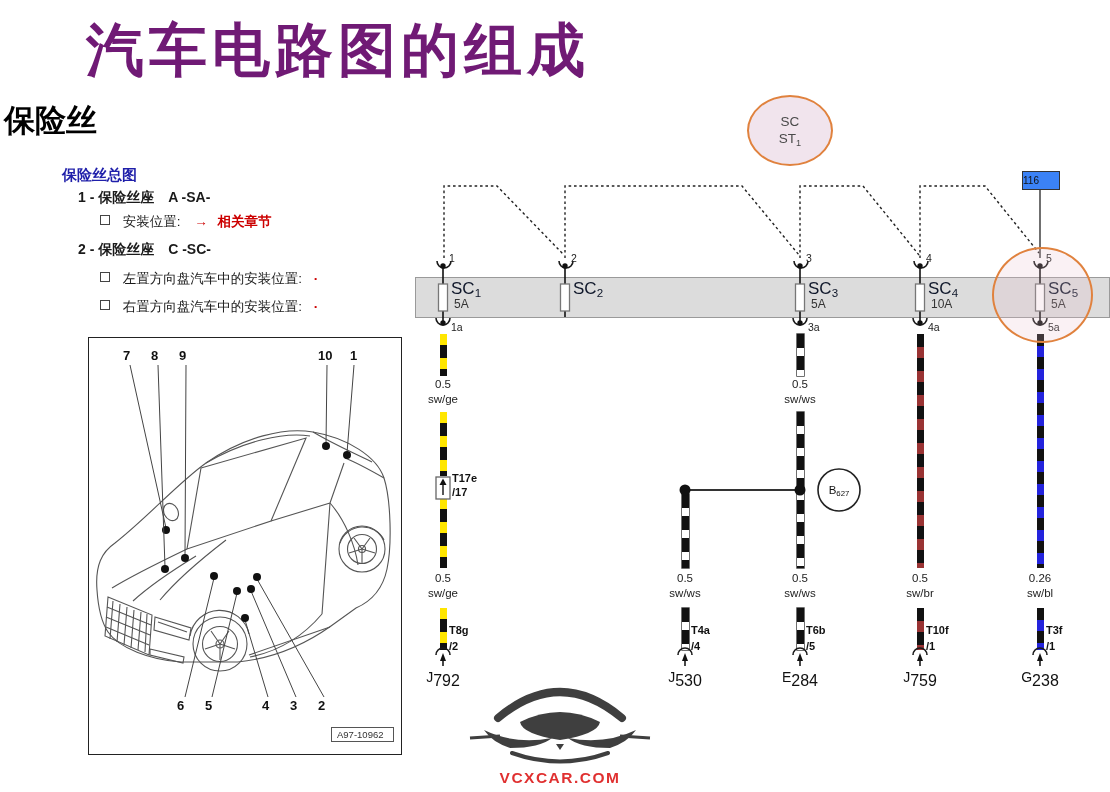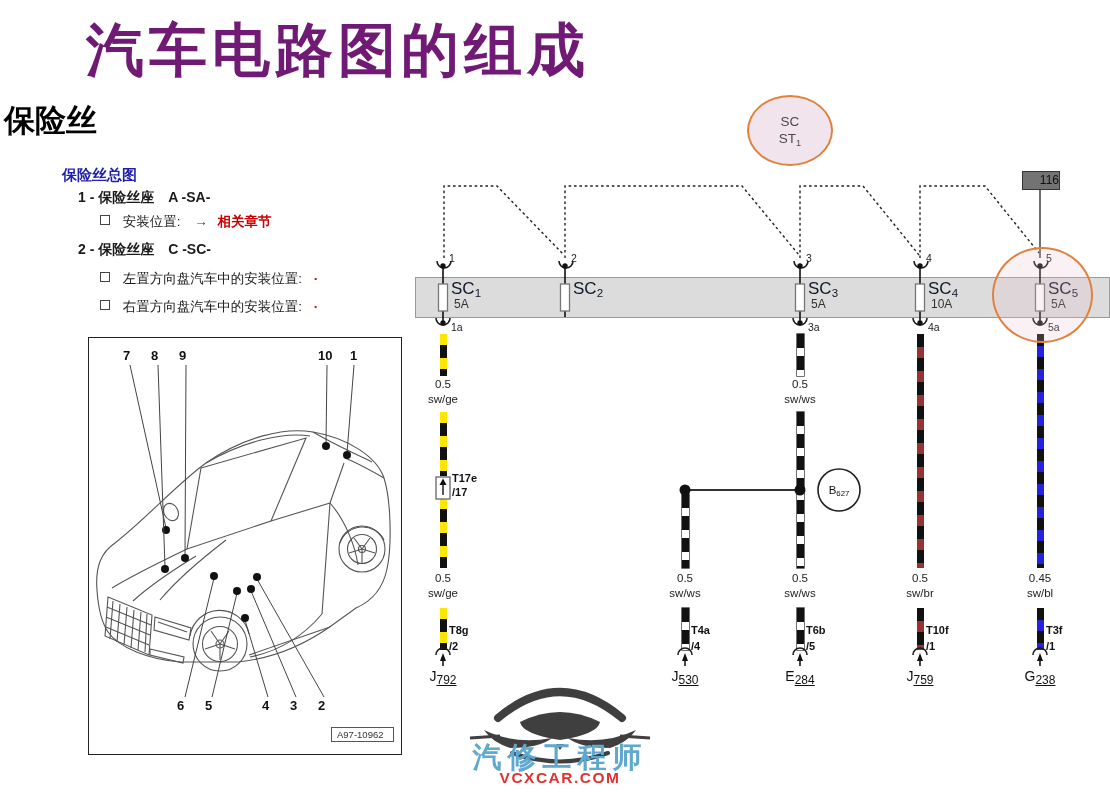--- a/index.html
+++ b/index.html
@@ -30,28 +30,28 @@
   .sw-ws{background:repeating-linear-gradient(180deg,#111 0 14px,#fff 14px 22px);box-shadow:0 0 0 0.7px #333;}
   .sw-br{background:repeating-linear-gradient(180deg,#111 0 13px,#993333 13px 24px);}
   .sw-bl{background:repeating-linear-gradient(180deg,#111 0 12px,#2323dd 12px 23px);}
   .pin-num{font-size:10.5px;color:#222;}
   .fuse-name{font-size:17px;color:#0f172a;}
   .amp{font-size:12px;color:#333;}
   .sub{font-size:68%;position:relative;top:0.28em;}
   .wlabel{width:64px;margin-left:-32px;text-align:center;font-size:11.5px;line-height:14.5px;color:#222;}
   .tlabel{font-size:11px;font-weight:700;color:#111;line-height:13px;}
   .comp{width:44px;font-size:14px;color:#111;text-align:center;}
-  .comp .sub{font-size:12px;text-decoration:underline;}
+  .comp .sub{font-size:16px;}
   .bcirc-label{width:44px;text-align:center;font-size:11.5px;color:#111;}
   .oval{left:747px;top:95px;width:86px;height:71px;border:2px solid #e0823e;border-radius:50%;
         background:#f1e4ed;text-align:center;color:#4a4a4a;font-size:13.5px;line-height:17px;padding-top:16px;box-sizing:border-box;}
   .hl-circle{left:992px;top:247px;width:97px;height:92px;border:2.5px solid #e0823e;border-radius:50%;
              background:rgba(231,190,205,0.22);z-index:6;}
-  .box116{left:1022px;top:171px;width:36px;height:17px;border:1.2px solid #333;font-size:12px;
-          text-align:right;line-height:17px;color:#111;background:#737373;}
+  .box116{left:1022px;top:171px;width:36px;height:17px;border:1.2px solid #333;font-size:10px;
+          text-align:left;line-height:17px;color:#111;background:#3b82f6;}
   
   .brand-cn{left:560px;top:738px;transform:translateX(-50%);font-size:29px;font-weight:800;
             color:#5fa8cf;letter-spacing:6px;white-space:nowrap;z-index:9;}
   .brand-dom{left:560px;top:769px;transform:translateX(-50%);font-size:15.5px;font-weight:800;
              color:#e03030;letter-spacing:1.5px;white-space:nowrap;z-index:9;}
   svg{position:absolute;left:0;top:0;}
 </style>
 </head>
 <body>
 
@@ -312,21 +312,21 @@
   </div>
   <div class="abs wlabel" style="left:800px;top:571px">
     <div>0.5</div>
       <div>sw/ws</div>
   </div>
   <div class="abs wlabel" style="left:920px;top:571px">
     <div>0.5</div>
       <div>sw/br</div>
   </div>
   <div class="abs wlabel" style="left:1040px;top:571px">
-    <div>0.45</div>
+    <div>0.26</div>
       <div>sw/bl</div>
   </div>
 
   <div class="abs tlabel" style="left:452px;top:472px">T17e</div>
   <div class="abs tlabel" style="left:452px;top:486px">/17</div>
 
   <div class="abs bcirc-label" style="left:817px;top:484px"><span>B</span><span class="sub">627</span></div>
 
   <div class="abs tlabel" style="left:449px;top:624px">T8g</div>
   <div class="abs tlabel" style="left:449px;top:640px">/2</div>
@@ -338,16 +338,15 @@
   <div class="abs tlabel" style="left:926px;top:640px">/1</div>
   <div class="abs tlabel" style="left:1046px;top:624px">T3f</div>
   <div class="abs tlabel" style="left:1046px;top:640px">/1</div>
 
   <div class="abs comp" style="left:421px;top:668px"><span>J</span><span class="sub">792</span></div>
   <div class="abs comp" style="left:663px;top:668px"><span>J</span><span class="sub">530</span></div>
   <div class="abs comp" style="left:778px;top:668px"><span>E</span><span class="sub">284</span></div>
   <div class="abs comp" style="left:898px;top:668px"><span>J</span><span class="sub">759</span></div>
   <div class="abs comp" style="left:1018px;top:668px"><span>G</span><span class="sub">238</span></div>
 
-  <div class="abs brand-cn">汽修工程师</div>
   <div class="abs brand-dom">VCXCAR.COM</div>
 
 </div>
 
 </body></html>

